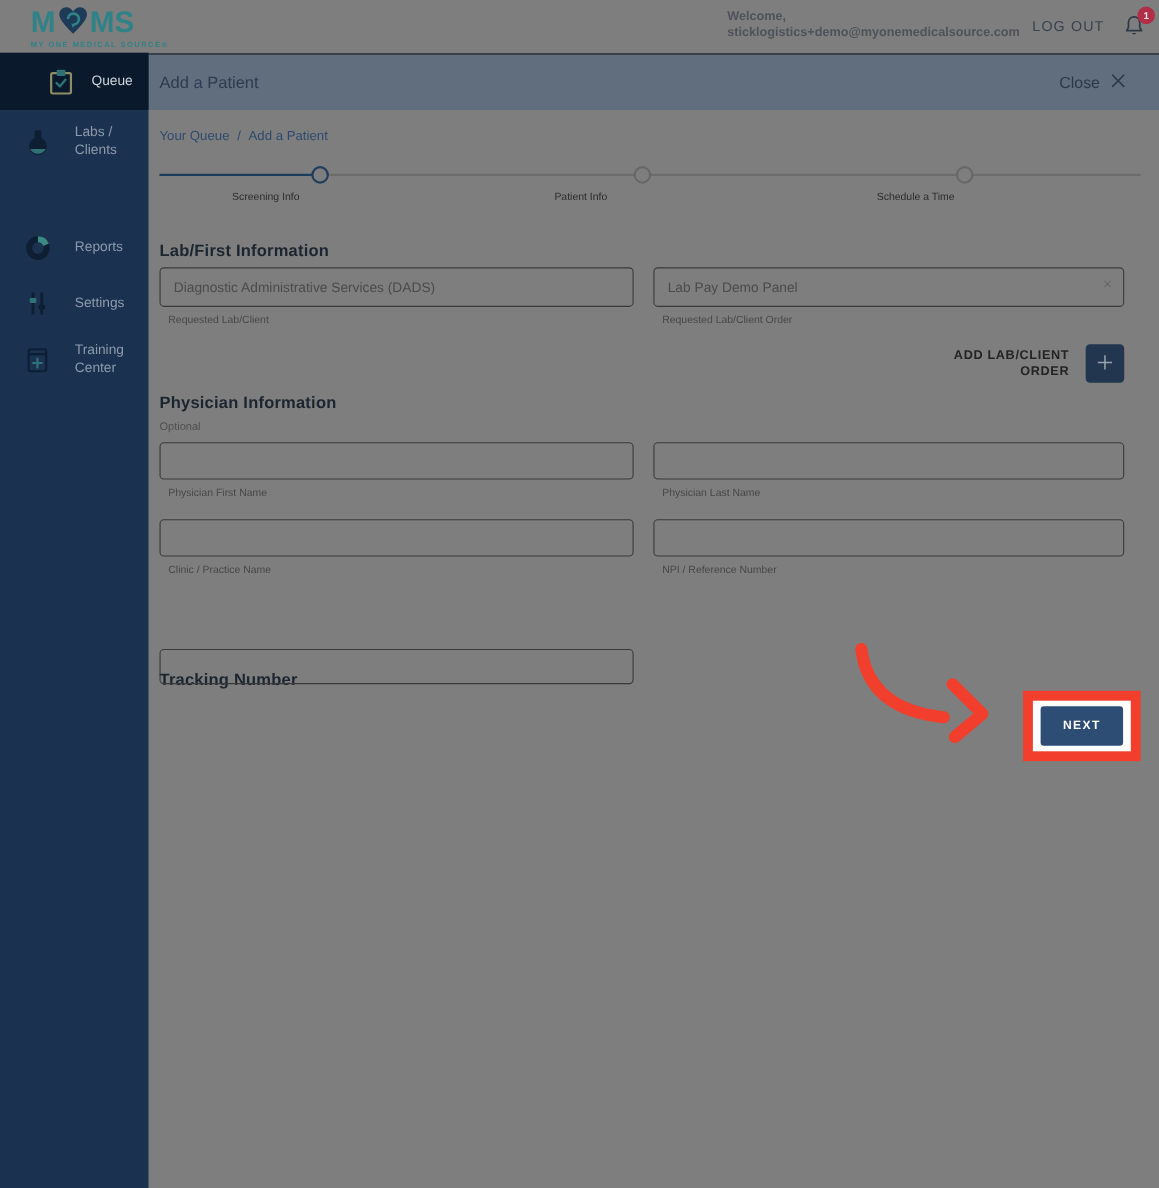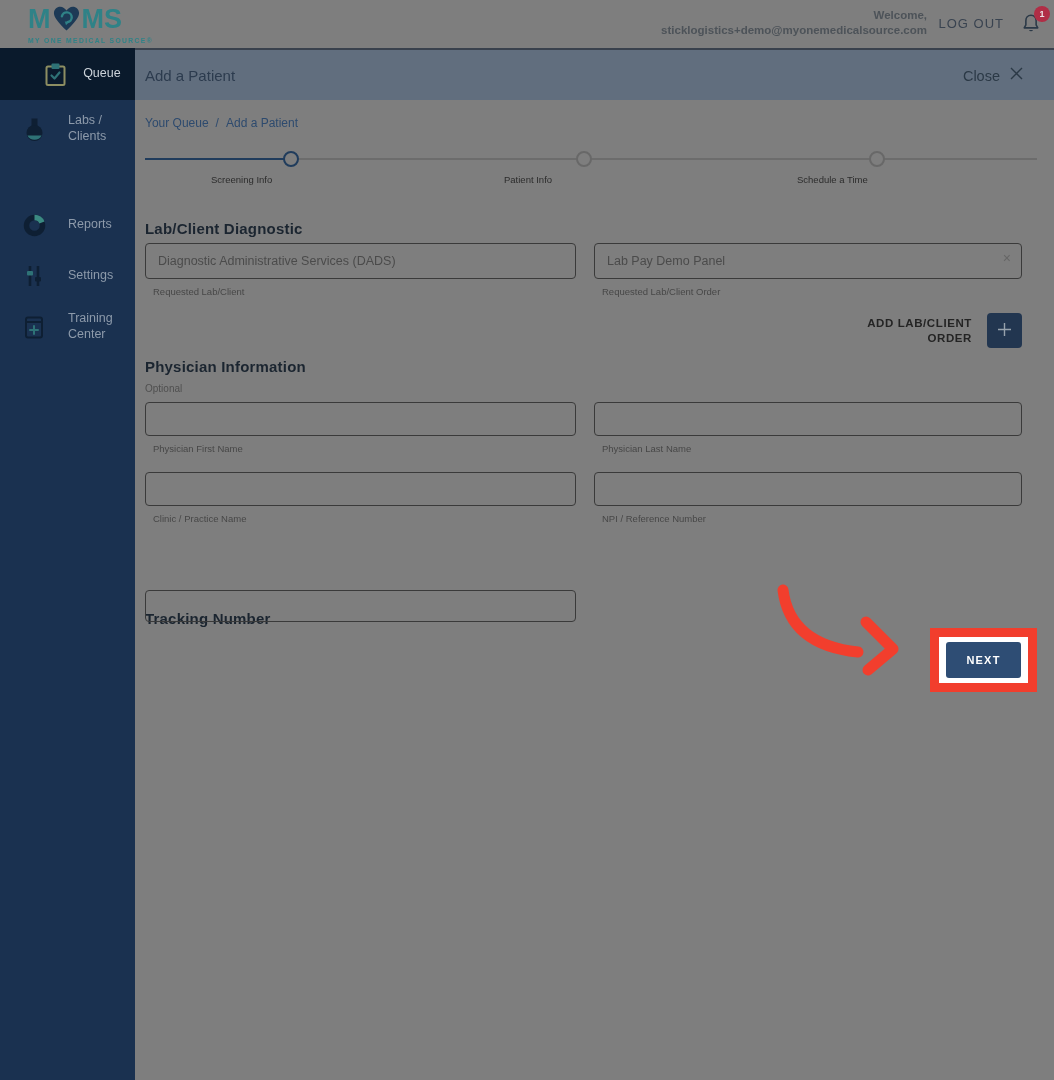--- a/index.html
+++ b/index.html
@@ -10,21 +10,21 @@
     position:relative;
     overflow:hidden;
   }
   
   .topbar { position:absolute; top:0; left:0; width:1054px; height:48px; background:#7e7e7e; z-index:2; }
   .logo { position:absolute; left:28px; top:4px; width:110px; }
   .logo-row { display:flex; align-items:center; }
   .logo-word { font-size:27px; font-weight:800; color:#2f8287; letter-spacing:0; line-height:1; }
   .logo-heart { margin:0 1px; position:relative; top:1px; }
   .logo-tagline { font-size:6.8px; font-weight:700; letter-spacing:1.35px; color:#2f8287; margin-top:2px; white-space:nowrap; }
-  .welcome { position:absolute; right:127px; top:8px; text-align:right; font-size:11.5px; font-weight:700; color:#4d5359; line-height:1.3; }
+  .welcome { position:absolute; right:127px; top:8px; text-align:left; font-size:11.5px; font-weight:700; color:#4d5359; line-height:1.3; }
   .logout { position:absolute; right:50px; top:16px; font-size:13px; letter-spacing:1px; color:#394350; background:none; border:none; cursor:pointer; font-family:inherit; }
   .bell-wrap { position:absolute; right:12px; top:12px; width:22px; height:24px; cursor:pointer; }
   .badge { position:absolute; top:-6px; right:-8px; width:16px; height:16px; border-radius:50%; background:#b02e46; color:#e9e2e4; font-size:9px; font-weight:700; display:flex; align-items:center; justify-content:center; }
   
   .sidebar { position:absolute; top:48px; left:0; width:135px; height:1032px; background:#1a3150; z-index:2; }
   .side-item { position:absolute; left:0; width:135px; display:flex; align-items:center; cursor:pointer; }
   .side-item .icon-cell { width:68px; display:flex; justify-content:center; }
   .side-item .side-label { font-size:12.5px; color:#8d9aaa; line-height:1.25; width:64px; }
   .side-item.active { background:#0a1a2c; }
   .side-item.active .side-label { color:#ccd3da; }
@@ -187,21 +187,21 @@
 
   <div class="step-line"></div>
   <div class="step-line-active"></div>
   <div class="step-circle active c1"></div>
   <div class="step-circle c2"></div>
   <div class="step-circle c3"></div>
   <div class="step-label l1">Screening Info</div>
   <div class="step-label l2">Patient Info</div>
   <div class="step-label l3">Schedule a Time</div>
 
-  <h2 class="section-heading" style="top:120px;">Lab/Client Diagnostic</h2>
+  <h2 class="section-heading" style="top:120px;">Lab/First Information</h2>
 
   <div class="field col1 row1">
     <input type="text" readonly="" value="Diagnostic Administrative Services (DADS)" style="">
     <div class="field-label">Requested Lab/Client</div>
   </div>
 
   <div class="field col2 row1">
     <input type="text" readonly="" value="Lab Pay Demo Panel" style="">
     <span class="clear-x">×</span>
     <div class="field-label">Requested Lab/Client Order</div>

